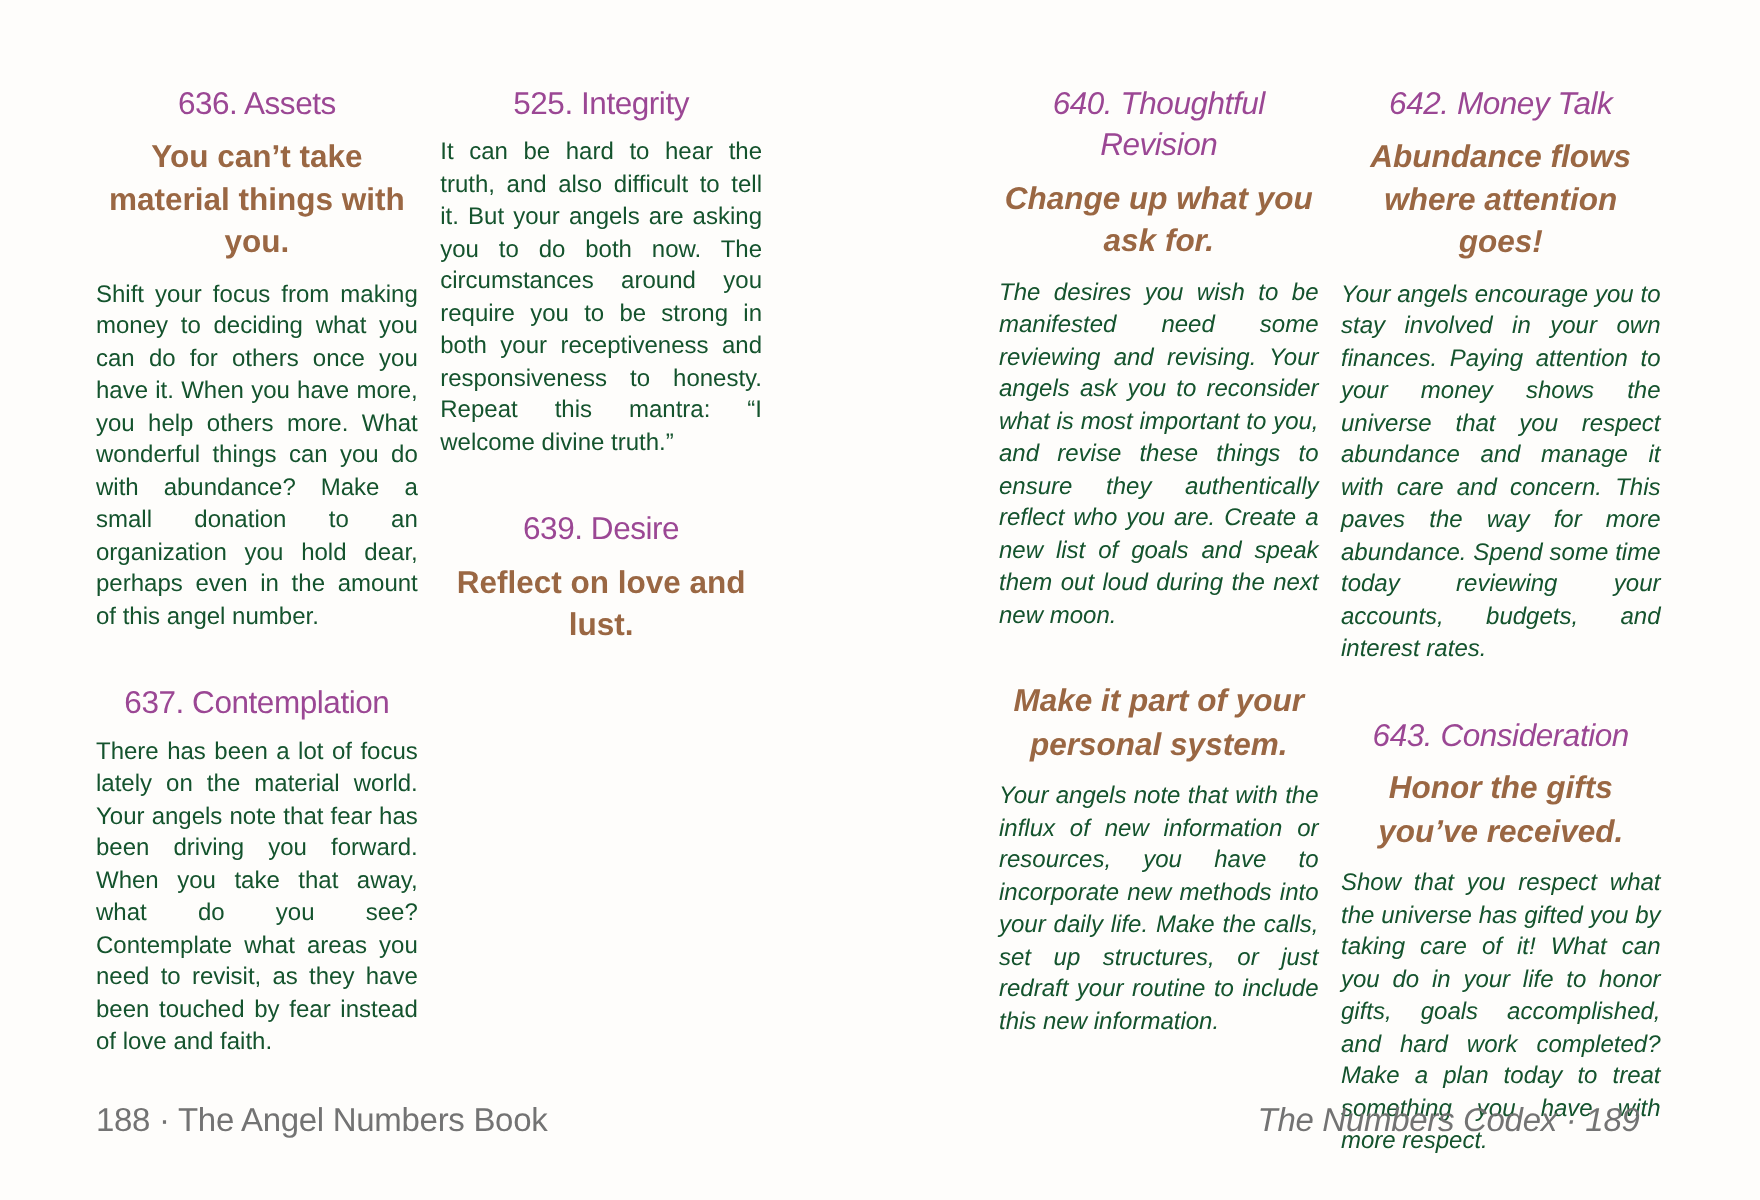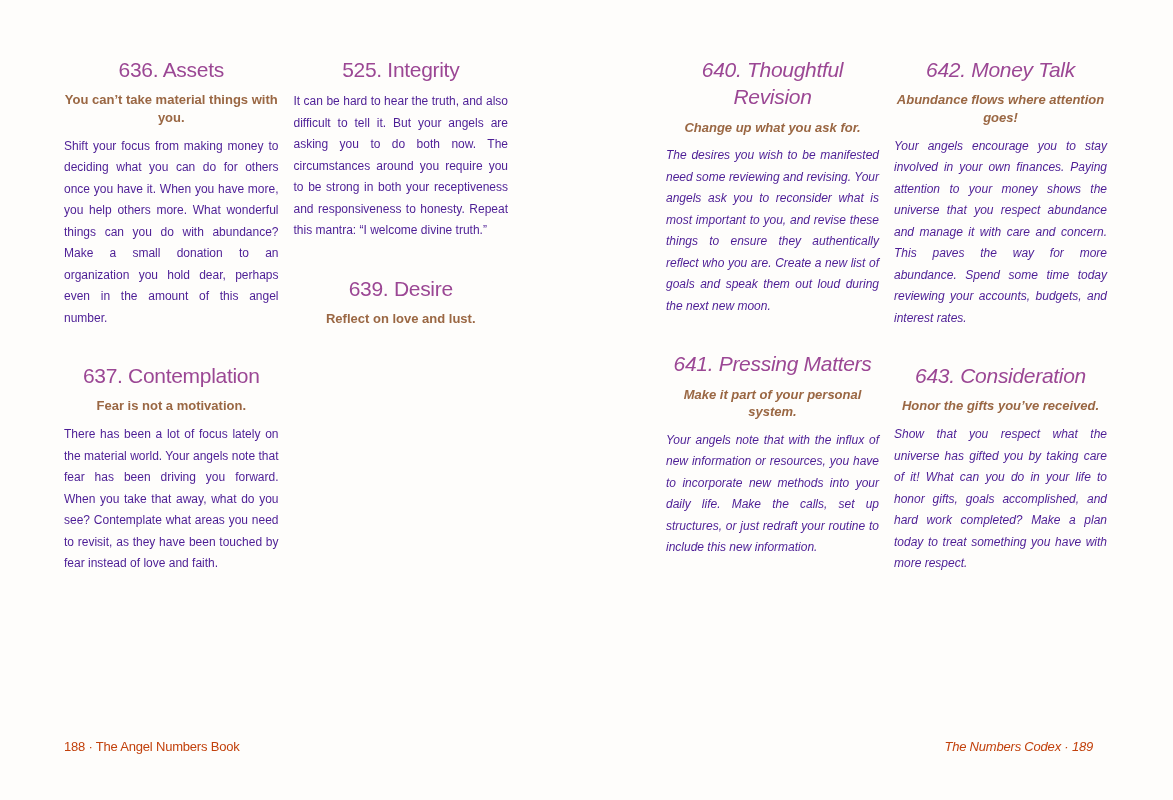--- a/index.html
+++ b/index.html
@@ -28,39 +28,39 @@
     color: #9b4794;
     font-size: 21px;
     font-weight: 500;
     letter-spacing: -0.3px;
     line-height: 1.3;
     text-align: center;
     margin-bottom: 8px;
   }
   .entry-subtitle {
     color: #9a6743;
-    font-size: 13px;
+    font-size: 21px;
     font-weight: 700;
     line-height: 1.36;
     text-align: center;
     margin-bottom: 9px;
   }
   .entry-body {
-    color: #4c1d95;
-    font-size: 12px;
+    color: #14532d;
+    font-size: 16px;
     line-height: 21.5px;
     text-align: justify;
     hyphens: auto;
     -webkit-hyphens: auto;
   }
   .page-footer {
     position: absolute;
     bottom: 44px;
-    color: #c2410c;
-    font-size: 13px;
+    color: #737373;
+    font-size: 22px;
     font-weight: 500;
     letter-spacing: -0.2px;
     line-height: 18px;
   }
   .page.left  .page-footer { left: 64px; }
   .page.right .page-footer { right: 80px; }
 </style>
 </head>
 <body>
 
@@ -70,21 +70,20 @@
     <div class="columns">
 
       <div class="column">
         <article class="entry">
           <h2 class="entry-title">636. Assets</h2>
           <h3 class="entry-subtitle">You can’t take material things with you.</h3>
           <p class="entry-body">Shift your focus from making money to deciding what you can do for others once you have it. When you have more, you help others more. What wonderful things can you do with abundance? Make a small donation to an organization you hold dear, perhaps even in the amount of this angel number.</p>
         </article>
         <article class="entry">
           <h2 class="entry-title">637. Contemplation</h2>
-          <h3 class="entry-subtitle">Fear is not a motivation.</h3>
           <p class="entry-body">There has been a lot of focus lately on the material world. Your angels note that fear has been driving you forward. When you take that away, what do you see? Contemplate what areas you need to revisit, as they have been touched by fear instead of love and faith.</p>
         </article>
       </div>
 
       <div class="column">
         <article class="entry">
           <h2 class="entry-title">525. Integrity</h2>
           <p class="entry-body">It can be hard to hear the truth, and also difficult to tell it. But your angels are asking you to do both now. The circumstances around you require you to be strong in both your receptiveness and responsiveness to honesty. Repeat this mantra: “I welcome divine truth.”</p>
         </article>
         <article class="entry">
@@ -100,21 +99,20 @@
   <section class="page right">
     <div class="columns">
 
       <div class="column">
         <article class="entry">
           <h2 class="entry-title">640. Thoughtful Revision</h2>
           <h3 class="entry-subtitle">Change up what you ask for.</h3>
           <p class="entry-body">The desires you wish to be manifested need some reviewing and revising. Your angels ask you to reconsider what is most important to you, and revise these things to ensure they authentically reflect who you are. Create a new list of goals and speak them out loud during the next new moon.</p>
         </article>
         <article class="entry">
-          <h2 class="entry-title">641. Pressing Matters</h2>
           <h3 class="entry-subtitle">Make it part of your personal system.</h3>
           <p class="entry-body">Your angels note that with the influx of new information or resources, you have to incorporate new methods into your daily life. Make the calls, set up structures, or just redraft your routine to include this new information.</p>
         </article>
       </div>
 
       <div class="column">
         <article class="entry">
           <h2 class="entry-title">642. Money Talk</h2>
           <h3 class="entry-subtitle">Abundance flows where attention goes!</h3>
           <p class="entry-body">Your angels encourage you to stay involved in your own finances. Paying attention to your money shows the universe that you respect abundance and manage it with care and concern. This paves the way for more abundance. Spend some time today reviewing your accounts, budgets, and interest rates.</p>

